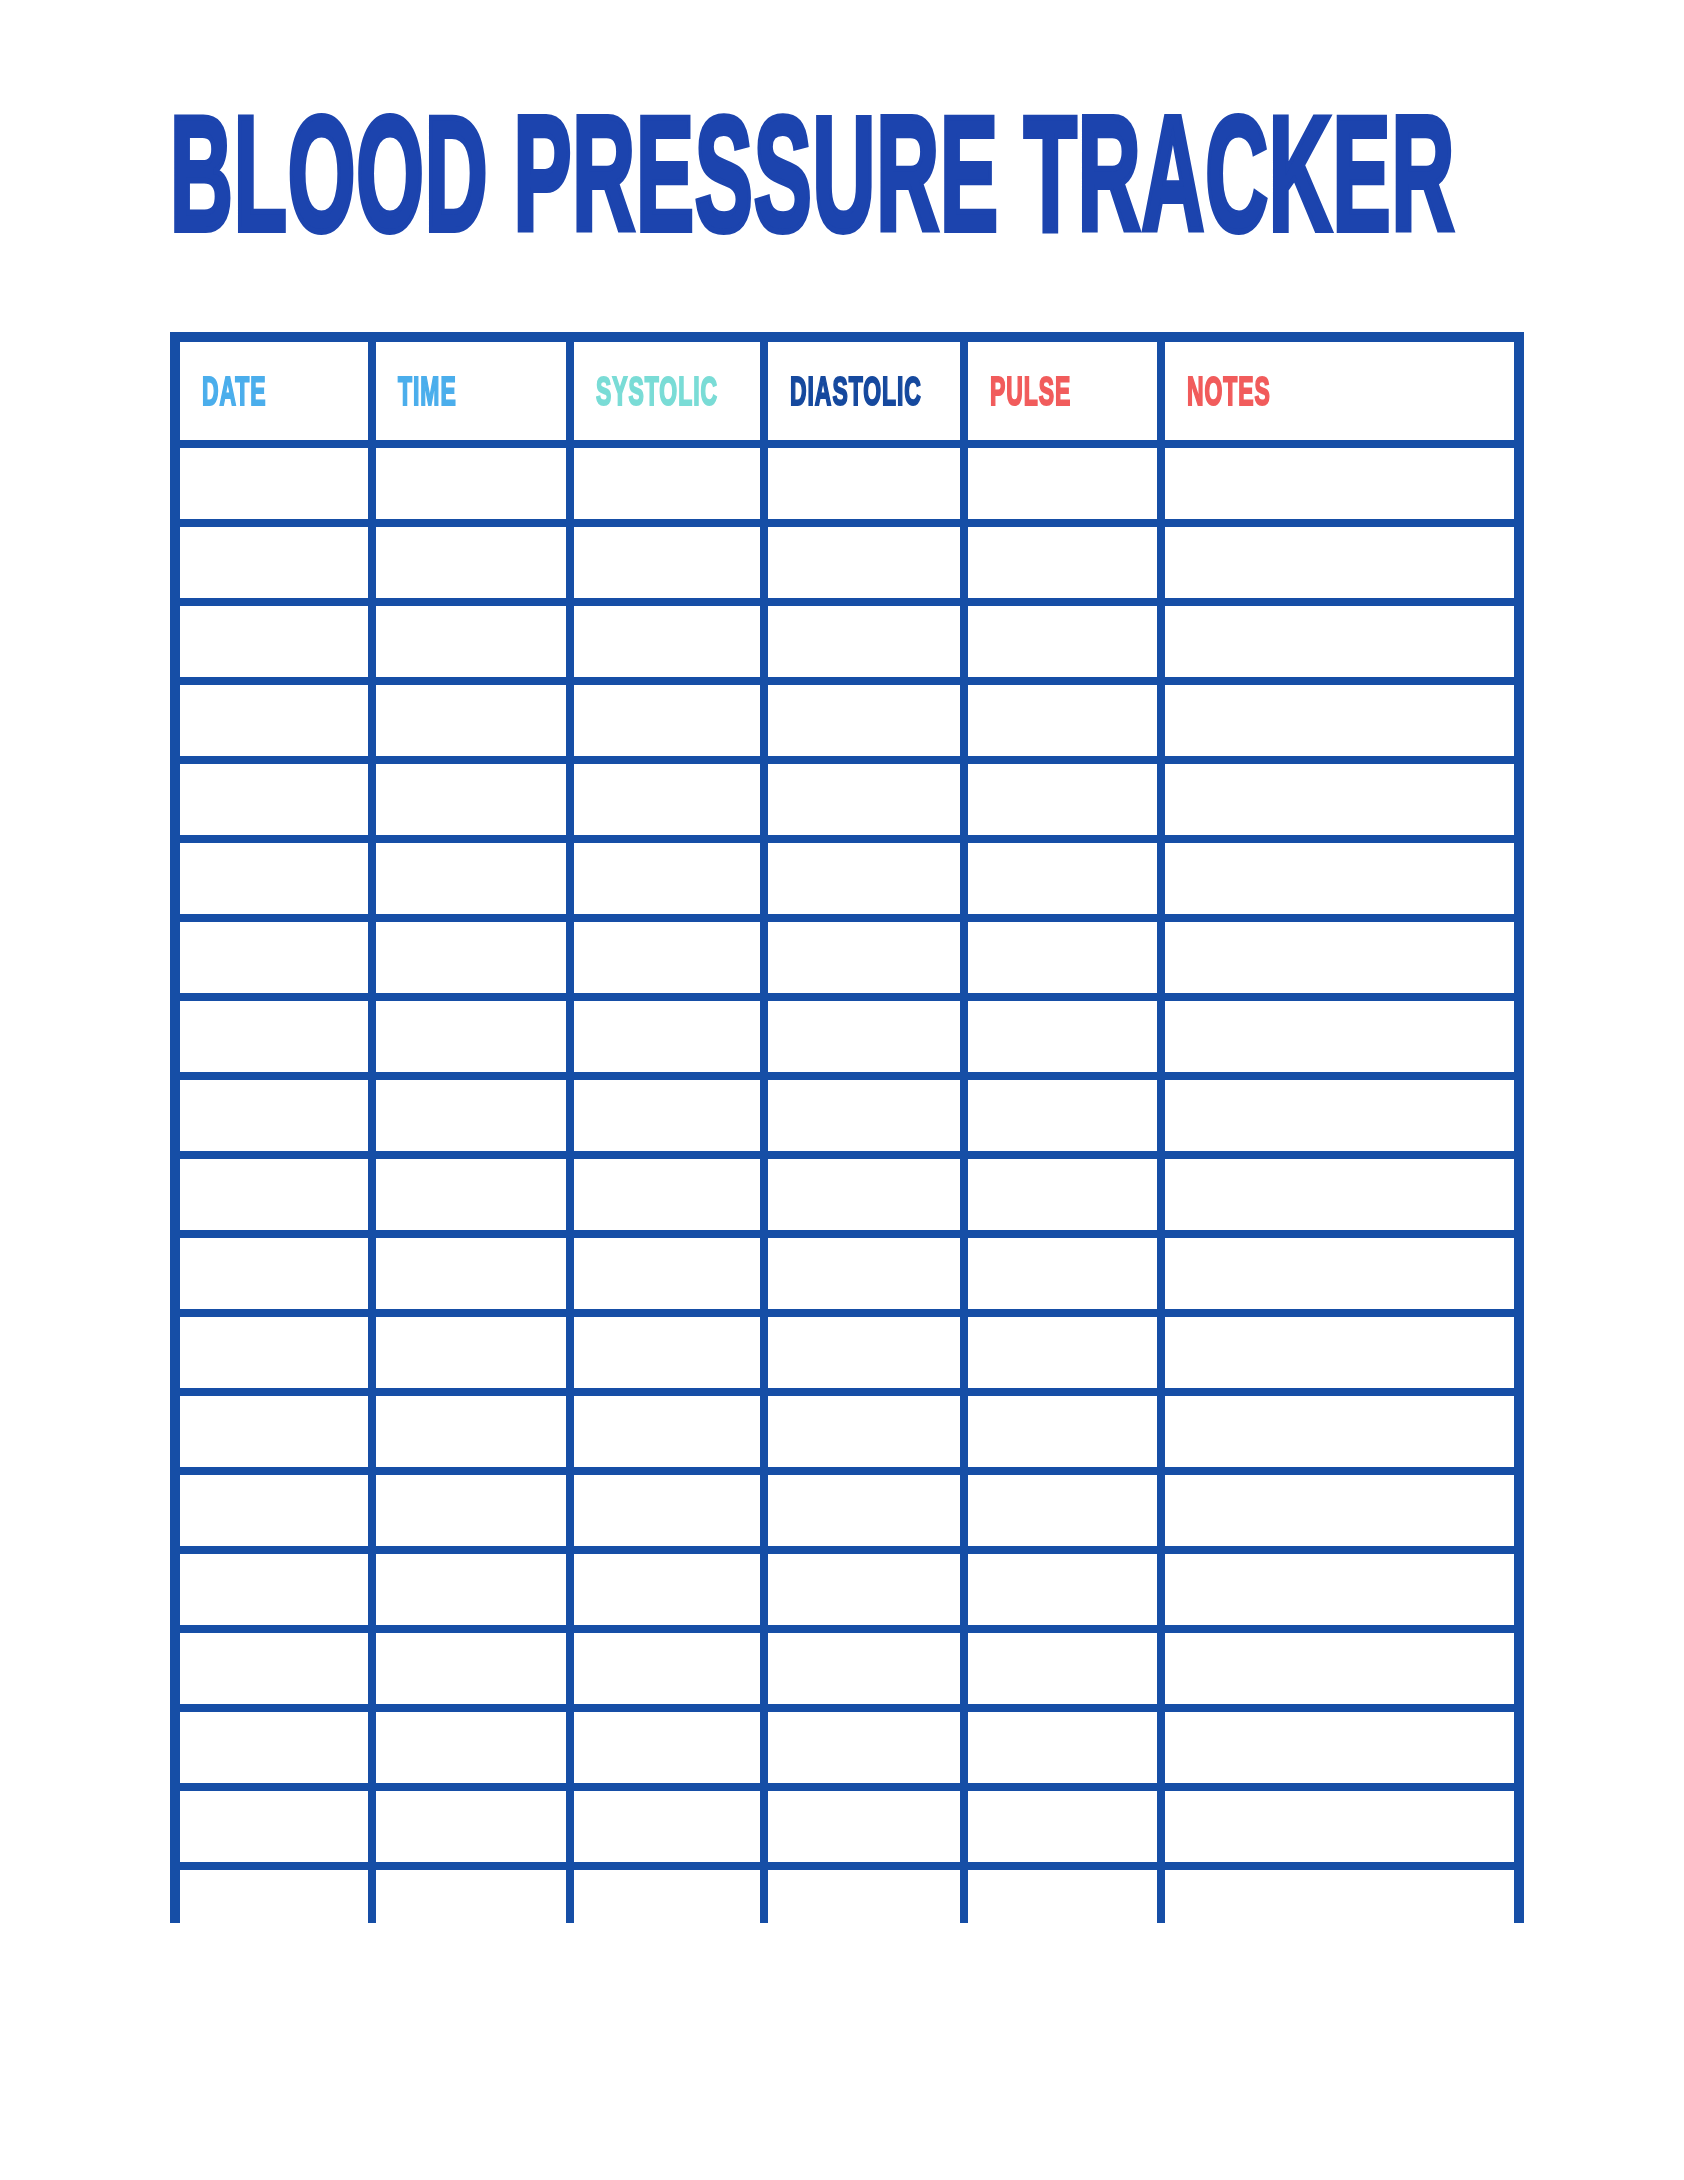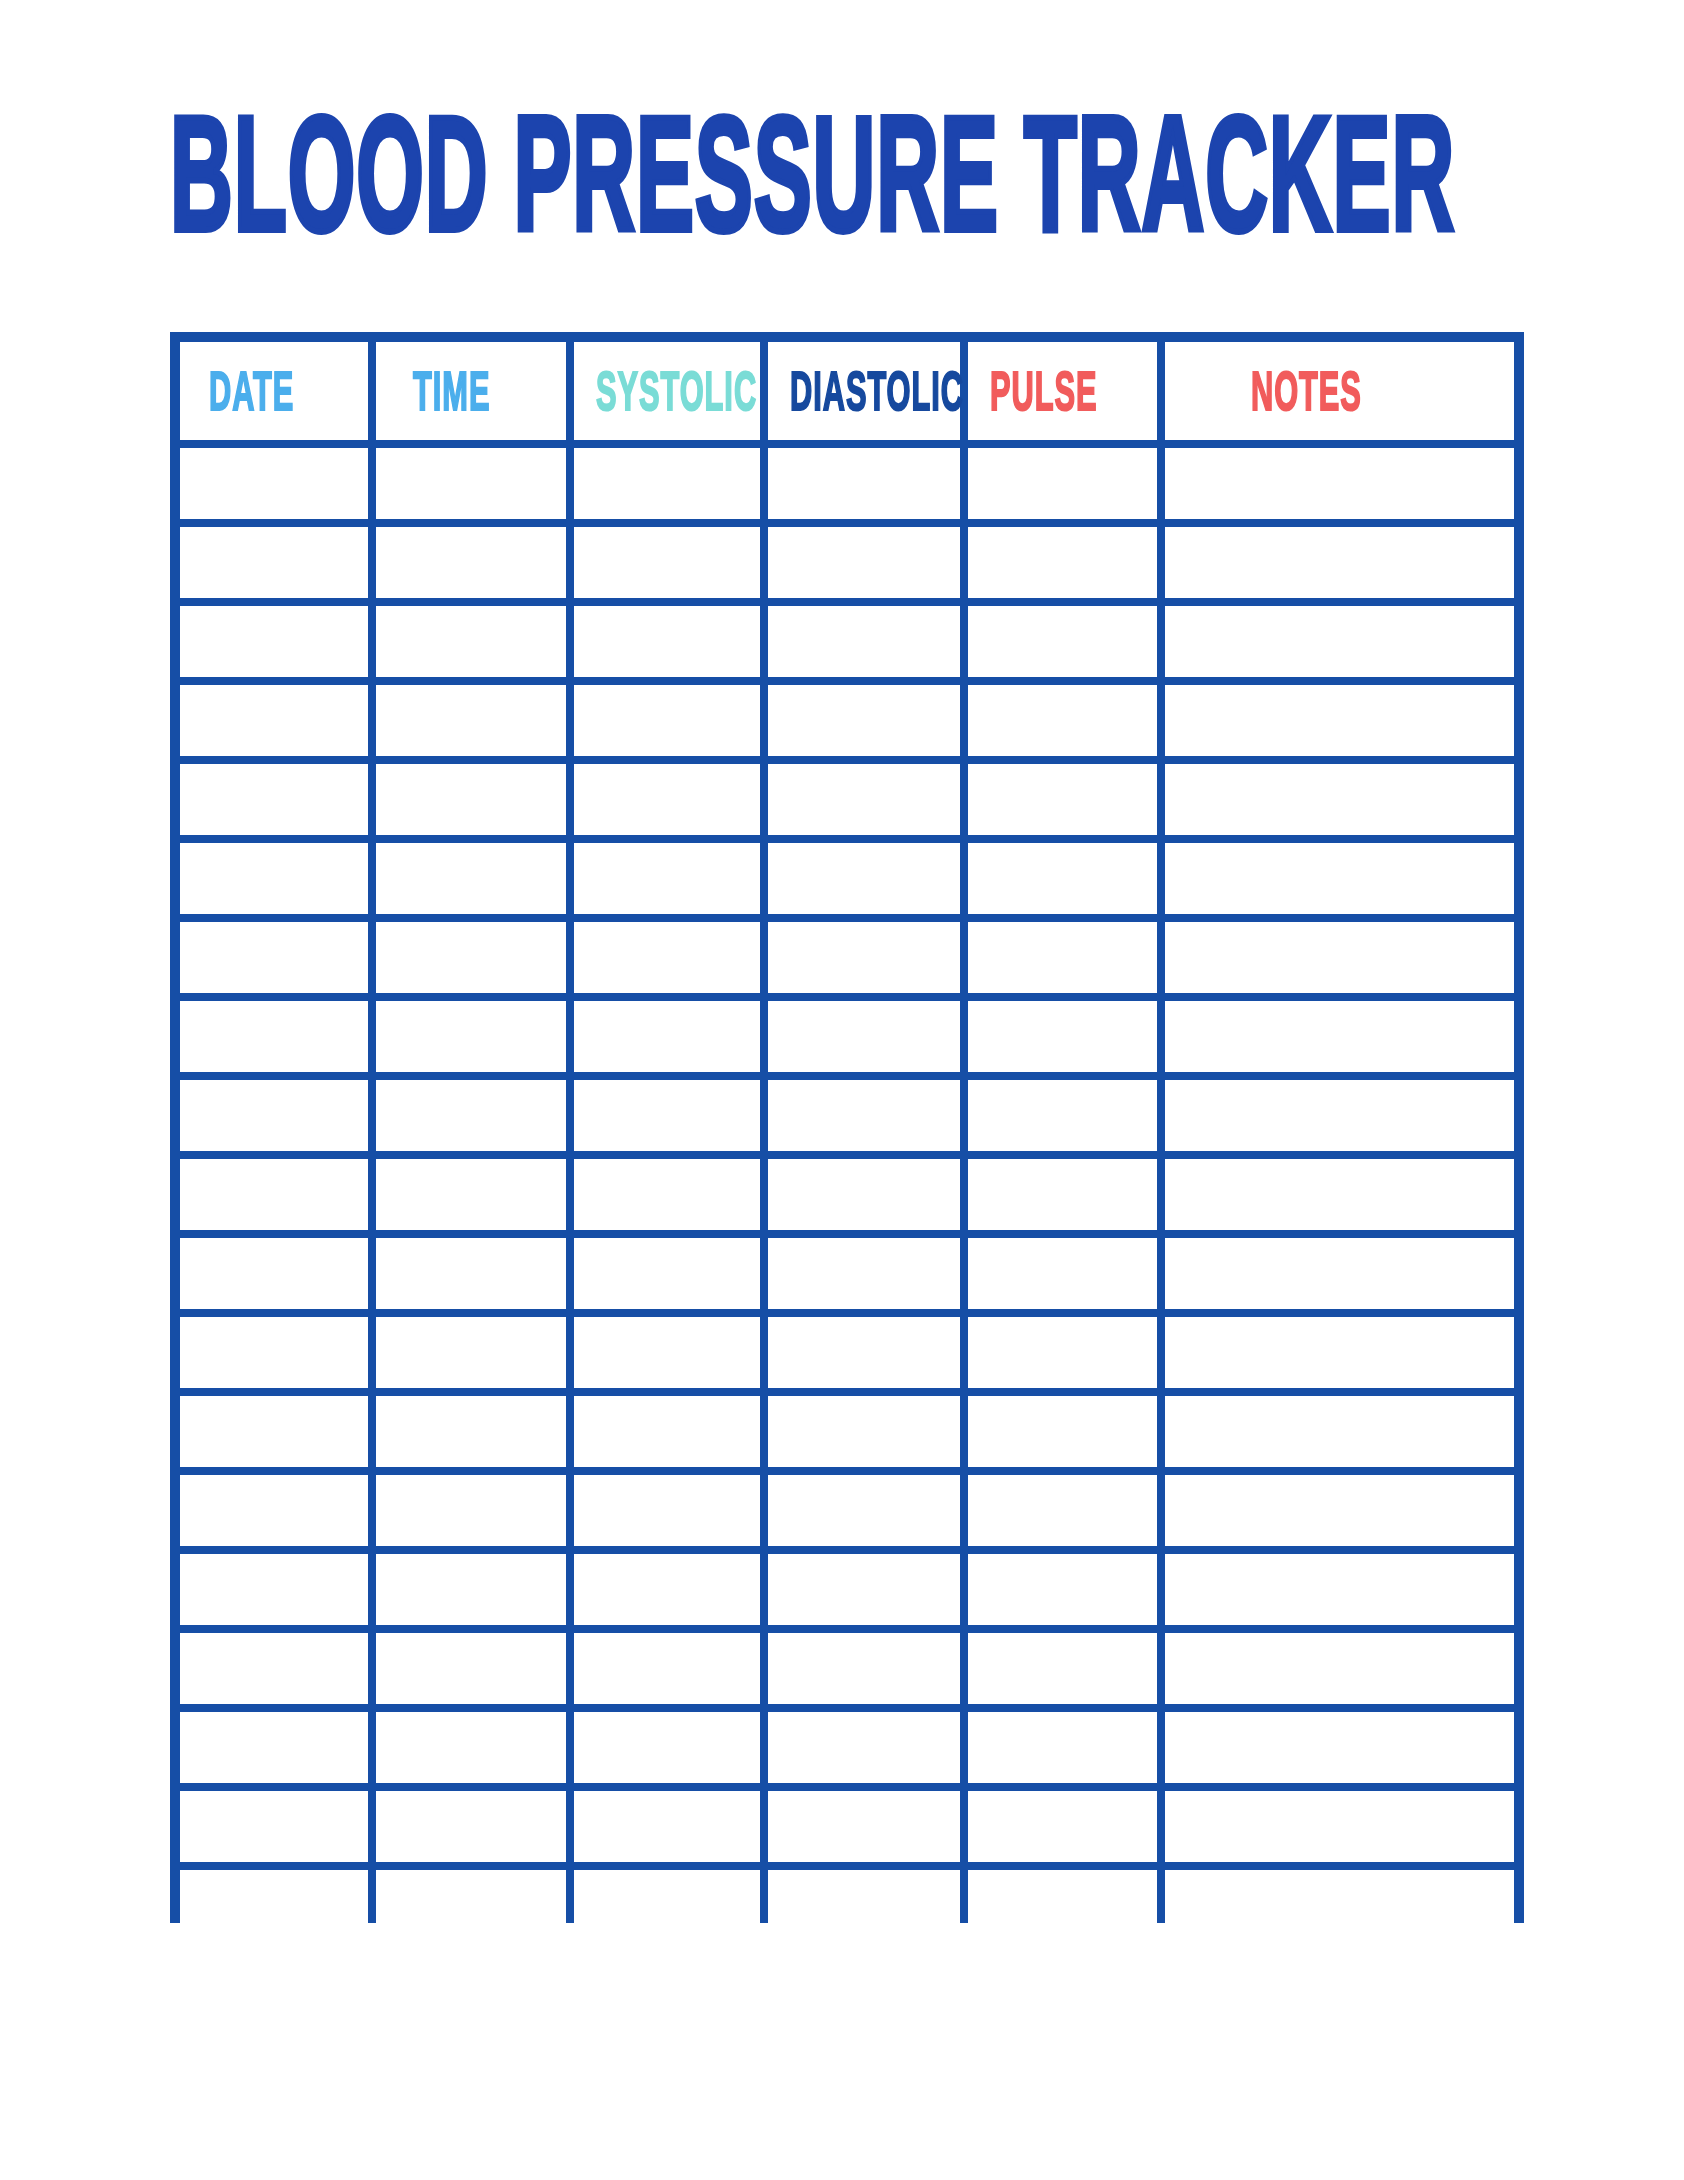--- a/index.html
+++ b/index.html
@@ -45,24 +45,24 @@
     border:10.2px solid var(--grid-color);
   }
   table.tracker th,
   table.tracker td{
     border:8.5px solid var(--grid-color);
     background:#ffffff;
     padding:0;
   }
   table.tracker th{
     height:98px;
-    text-align:center;
+    text-align:left;
     vertical-align:middle;
     padding-left:22px;
-    font-size:55px;
+    font-size:41px;
     font-weight:bold;
     line-height:1;
   }
   .squeeze-head{
     display:inline-block;
     transform:scaleX(0.56);
     transform-origin:0 50%;
     letter-spacing:1.7px;
     -webkit-text-stroke:2.1px currentColor;
     white-space:nowrap;

